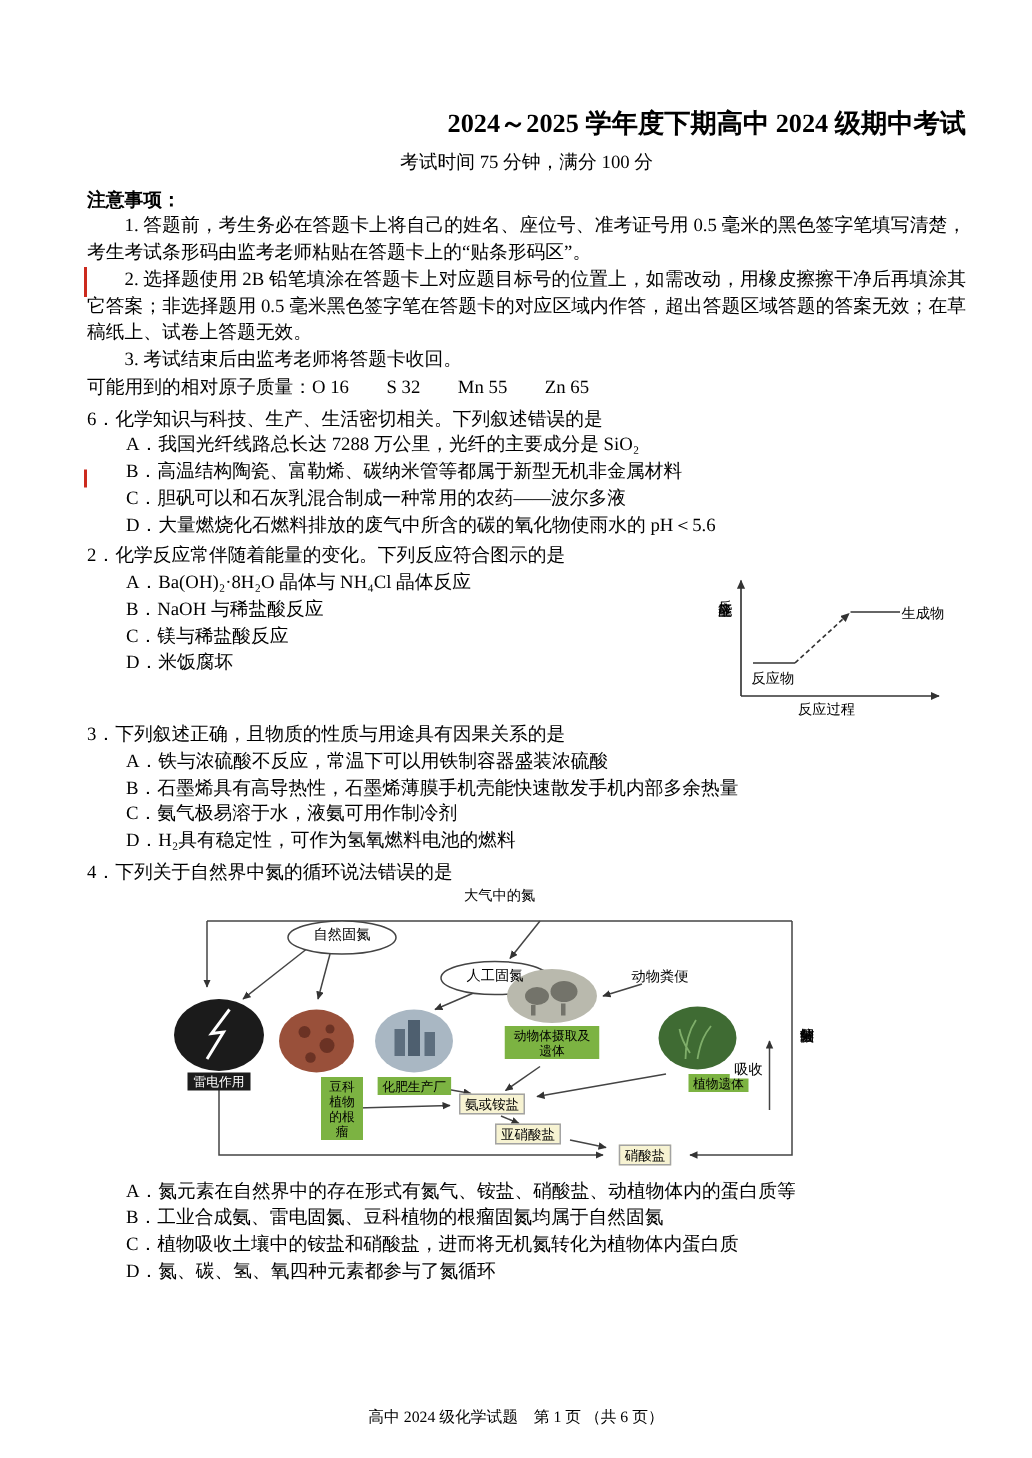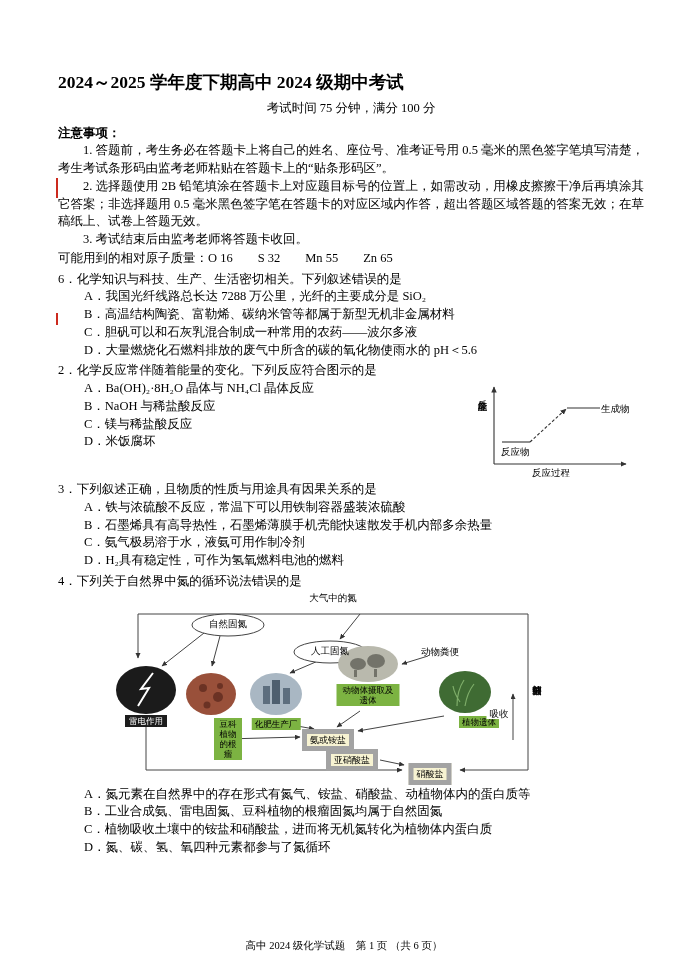--- a/index.html
+++ b/index.html
@@ -1,19 +1,19 @@
 <!DOCTYPE html>
 <html><head>
 <meta charset="utf-8">
 <style>
   *{margin:0;padding:0;box-sizing:border-box}
   body{width:688px;height:972px;background:#fff;color:#000;
        font-family:"Liberation Serif","DejaVu Serif",serif;font-size:12.5px;line-height:1.42}
   .page{position:relative;width:688px;height:972px;padding:70px 44px 0 58px;overflow:hidden;background:#fff}
-  .title{text-align:left;font-size:17.5px;font-weight:bold}
+  .title{text-align:right;font-size:17.5px;font-weight:bold}
   .subject{text-align:center;font-size:27px;font-weight:bold;margin-top:2px;letter-spacing:6px}
   .info{text-align:center;margin-top:5px}
   .notice{margin-top:7px}
   .notice-heading{font-weight:bold}
   .notice p{text-indent:2em;text-align:justify}
   p.atomic{text-indent:0;margin-top:1px}
   .section-heading{font-weight:bold;text-align:justify;margin-top:3px}
   .question{margin-top:3px}
   .option{padding-left:26px}
   .q2row{display:flex;align-items:flex-start}
@@ -26,21 +26,21 @@
           font-family:"Liberation Sans","DejaVu Sans",sans-serif;font-size:9.5px;line-height:1.2}
   .ncycle>svg{position:absolute;left:0;top:0}
   .nlabel{position:absolute;transform:translateX(-50%);white-space:nowrap;text-align:left}
   .bgw{background:#fff;padding:0 3px}
   .chip{position:absolute;transform:translateX(-50%);background:#7cb342;font-size:8.5px;
         line-height:1.2;padding:1px 3px;text-align:center}
   .chip.wrap{white-space:normal}
   .darklabel{position:absolute;transform:translateX(-50%);background:#1c1c1c;color:#fff;
              font-size:8.5px;padding:1px 4px;white-space:nowrap}
   .vtext{position:absolute;writing-mode:vertical-lr;line-height:11px}
-  .box{position:absolute;transform:translateX(-50%);background:#f7f3d2;border:5px solid #a3a3a3;
+  .box{position:absolute;transform:translateX(-50%);background:#f7f3d2;border:1px solid #a3a3a3;
        font-size:9px;line-height:12px;padding:0 3px;white-space:nowrap}
   .footer{position:absolute;left:0;width:100%;bottom:18px;text-align:center;font-size:10.5px}
   .redmark{position:absolute;width:2px;background:#cc2a1e}
   .m1{left:56px;top:178px;height:20px}
   .m2{left:56px;top:313px;height:12px}
 </style>
 </head>
 <body>
 
 <div class="page">

